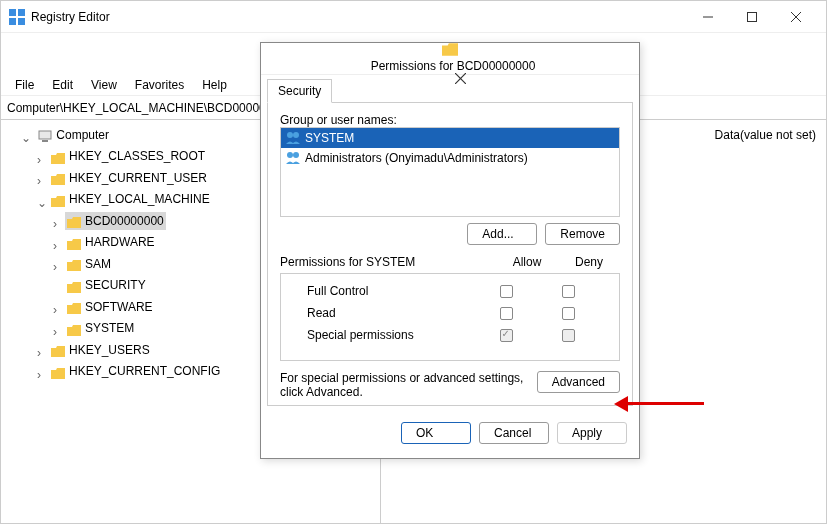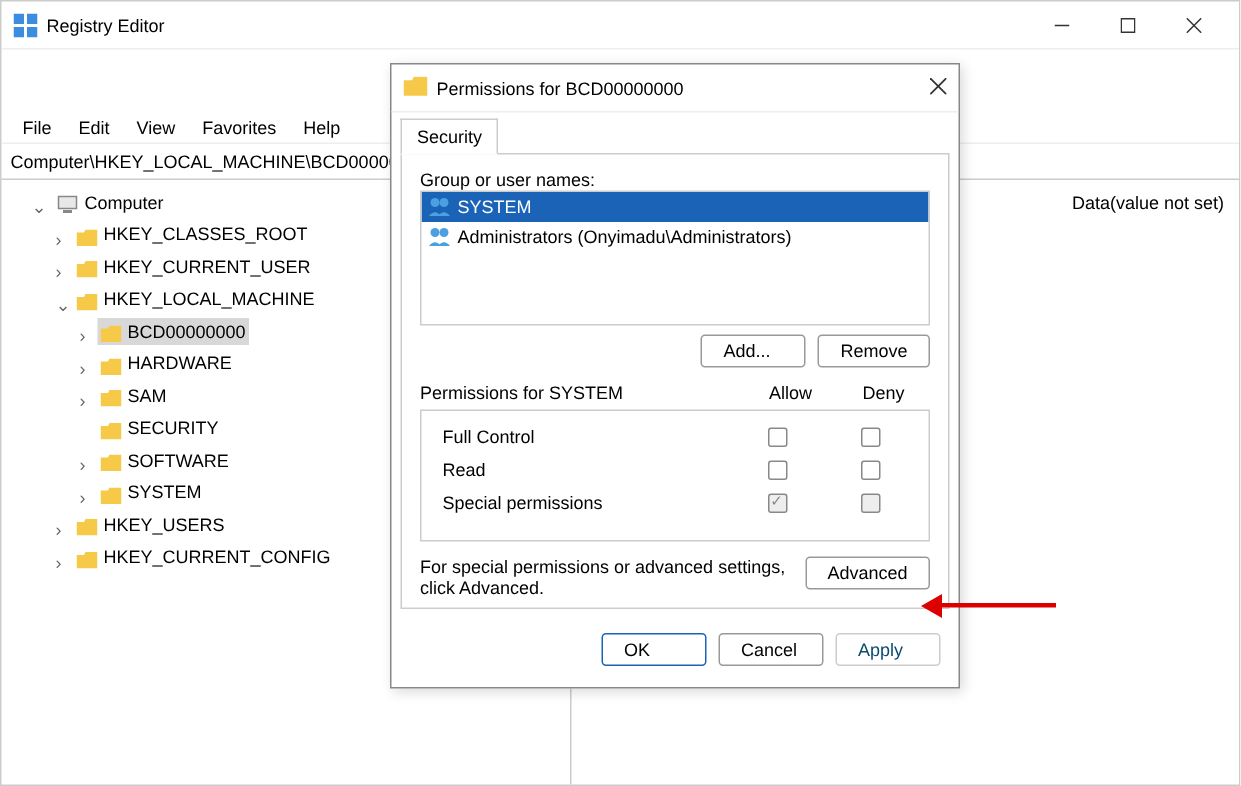--- a/index.html
+++ b/index.html
@@ -20,35 +20,35 @@
   .tree-label { display: inline-flex; align-items: center; padding: 0 2px; cursor: pointer; }
   .tree-label.sel { background: #d8d8d8; }
   .exp { display: inline-block; width: 10px; color: #666; cursor: pointer; margin-right: 2px; }
   .folder-icon { width: 14px; height: 11px; margin-right: 4px; display: inline-block; }
   .pc-icon { width: 14px; height: 12px; margin-right: 4px; display: inline-block; }
   .datapane { flex: 1; padding: 8px 10px; display: flex; }
   .data-col { display: flex; flex-direction: row; }
   .data-col .hdr { padding-bottom: 4px; }
   
   .dialog { position: absolute; left: 260px; top: 42px; width: 380px; background: #fff; border: 1px solid #888; box-shadow: 2px 2px 8px rgba(0,0,0,0.15); display: flex; flex-direction: column; }
-  .dlg-titlebar { height: 32px; display: flex; align-items: center; padding: 0 8px; border-bottom: 1px solid #eee; }
+  .dlg-titlebar { height: 32px; display: flex; align-items: center; padding: 0 8px; border-bottom: 1px solid #eee; flex-direction: column; }
   .dlg-title { flex: 1; margin-left: 6px; }
   .dlg-close { width: 32px; text-align: right; cursor: pointer; }
   .tabstrip { padding: 4px 6px 0 6px; }
   .tab { display: inline-block; border: 1px solid #ccc; border-bottom: 1px solid #fff; padding: 4px 10px; background: #fff; position: relative; z-index: 2; }
   .tabbody { border: 1px solid #ccc; margin: -1px 6px 6px 6px; padding: 10px 12px 6px; }
   .groupbox { border: 1px solid #ccc; height: 90px; overflow: auto; background: #fff; }
   .grp-row { display: flex; align-items: center; height: 20px; padding: 0 4px; cursor: pointer; }
   .grp-row.sel { background: #1a63b7; color: #fff; }
   .grp-icon { width: 16px; height: 14px; margin-right: 4px; }
   .btnrow { display: flex; justify-content: flex-end; gap: 8px; margin-top: 6px; }
   .btn { border: 1px solid #999; background: #fff; padding: 3px 14px; cursor: pointer; border-radius: 3px; min-width: 70px; text-align: left; }
   .btn.primary { border-color: #1a63b7; }
-  .btn.disabled { color: #0c4a6e; border-color: #ccc; cursor: default; }
-  .permtable { width: 100%; border: 1px solid #ccc; padding: 6px 8px 14px; margin-top: 4px; }
+  .btn.disabled { color: #000000; border-color: #ccc; cursor: default; }
+  .permtable { width: 100%; border: 1px solid #ccc; padding: 6px 20px 14px; margin-top: 4px; }
   .permhdr { display: flex; }
   .permhdr .c1 { flex: 1; }
   .permhdr .c2, .permhdr .c3 { width: 62px; text-align: center; }
   .permrow { display: flex; align-items: center; height: 22px; }
   .permrow .c1 { flex: 1; padding-left: 6px; }
   .permrow .c2, .permrow .c3 { width: 62px; text-align: center; }
   .cb { display: inline-block; width: 13px; height: 13px; border: 1px solid #888; border-radius: 2px; background: #fff; vertical-align: middle; }
   .cb.dis { background: #eee; position: relative; }
   .cb.dis.checked::after { content: "✓"; position: absolute; font-size: 10px; left: 1px; top: -2px; color: #888; }
   .helptext { margin-top: 10px; display: flex; gap: 12px; align-items: flex-start; }

